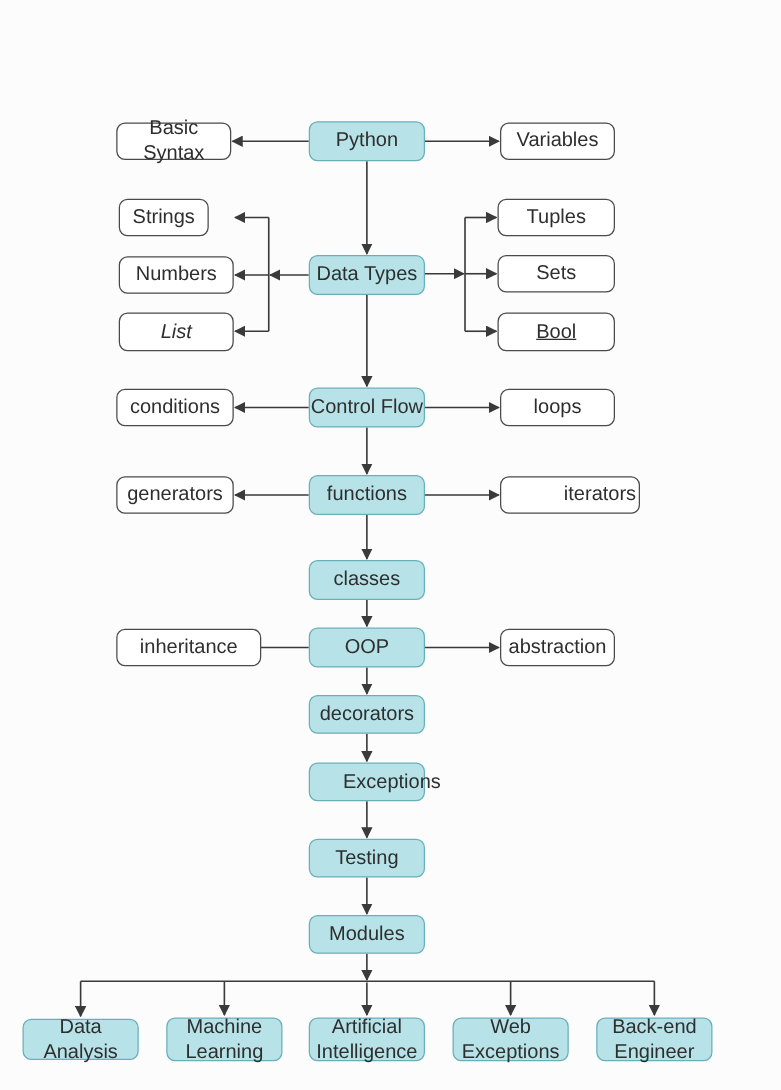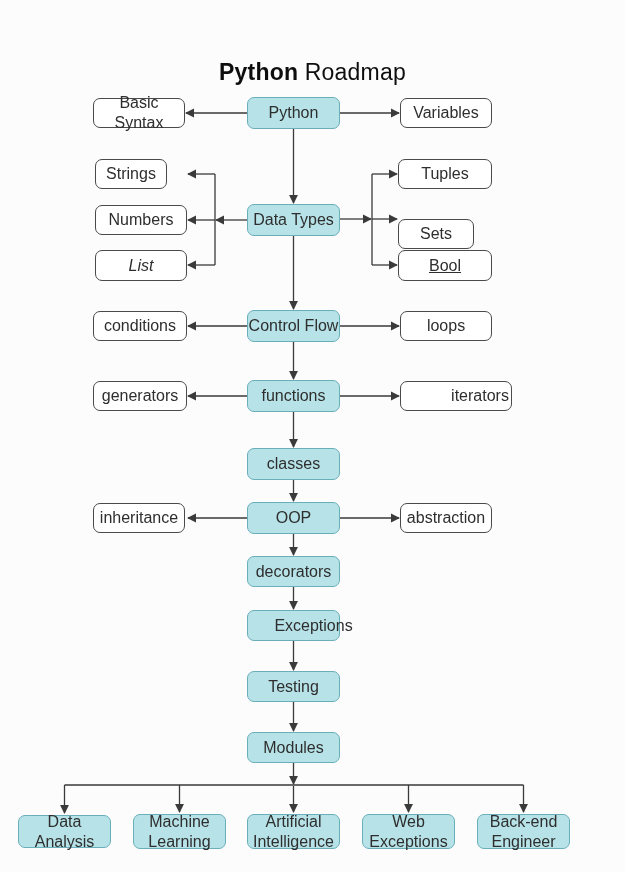--- a/index.html
+++ b/index.html
@@ -32,21 +32,20 @@
   }
   .node.secondary {
     background: var(--white-fill, #ffffff);
     border: 1.3px solid var(--dark-border, #4a4a4a);
   }
 </style>
 </head>
 <body style="--bg: #fcfcfc; --node-fill: #b7e3e8; --node-border: #68afba; --white-fill: #ffffff; --dark-border: #4a4a4a;">
 
 <div id="canvas">
-  <h1 id="title"><span class="t-bold">Python</span> <span class="t-reg">Roadmap</span></h1>
   <svg id="connector-layer" viewBox="0 0 625 872" xmlns="http://www.w3.org/2000/svg">
     <defs>
       <marker id="arrowhead" viewBox="0 0 10 10" refX="9" refY="5" markerWidth="7" markerHeight="7" orient="auto">
         <path d="M0,0 L10,5 L0,10 z" fill="#3a3a3a"></path>
       </marker>
     </defs>
     <g id="edge-group">
         <polyline points="247,113 186,113" fill="none" stroke="#3a3a3a" stroke-width="1.3" marker-end="url(#arrowhead)"></polyline>
         <polyline points="340,113 399,113" fill="none" stroke="#3a3a3a" stroke-width="1.3" marker-end="url(#arrowhead)"></polyline>
         <polyline points="293.5,129 293.5,203" fill="none" stroke="#3a3a3a" stroke-width="1.3" marker-end="url(#arrowhead)"></polyline>
@@ -85,30 +84,30 @@
   </svg>
   <div id="nodes">
       <div class="node secondary" style="left: 93px; top: 98px; width: 92px; height: 30px;">Basic Syntax</div>
       <div class="node primary" style="left: 247px; top: 97px; width: 93px; height: 32px;">Python</div>
       <div class="node secondary" style="left: 400px; top: 98px; width: 92px; height: 30px;">Variables</div>
       <div class="node secondary" style="left: 95px; top: 159px; width: 72px; height: 30px;">Strings</div>
       <div class="node secondary" style="left: 95px; top: 205px; width: 92px; height: 30px;">Numbers</div>
       <div class="node secondary" style="left: 95px; top: 250px; width: 92px; height: 31px; font-style: italic;">List</div>
       <div class="node primary" style="left: 247px; top: 204px; width: 93px; height: 32px;">Data Types</div>
       <div class="node secondary" style="left: 398px; top: 159px; width: 94px; height: 30px;">Tuples</div>
-      <div class="node secondary" style="left: 398px; top: 204px; width: 76px; height: 30px; margin-top: 15px;">Sets</div>
+      <div class="node secondary" style="left: 398px; top: 204px; width: 94px; height: 30px;">Sets</div>
       <div class="node secondary" style="left: 398px; top: 250px; width: 94px; height: 31px; text-decoration: underline;">Bool</div>
       <div class="node secondary" style="left: 93px; top: 311px; width: 94px; height: 30px;">conditions</div>
       <div class="node primary" style="left: 247px; top: 310px; width: 93px; height: 32px;">Control Flow</div>
       <div class="node secondary" style="left: 400px; top: 311px; width: 92px; height: 30px;">loops</div>
       <div class="node secondary" style="left: 93px; top: 381px; width: 94px; height: 30px;">generators</div>
       <div class="node primary" style="left: 247px; top: 380px; width: 93px; height: 32px;">functions</div>
       <div class="node secondary" style="left: 400px; top: 381px; width: 112px; height: 30px; padding-left: 48px;">iterators</div>
       <div class="node primary" style="left: 247px; top: 448px; width: 93px; height: 32px;">classes</div>
-      <div class="node secondary" style="left: 93px; top: 503px; width: 92px; height: 30px;">inheritance</div>
+      <div class="node secondary" style="left: 93px; top: 503px; width: 116px; height: 30px;">inheritance</div>
       <div class="node primary" style="left: 247px; top: 502px; width: 93px; height: 32px;">OOP</div>
       <div class="node secondary" style="left: 400px; top: 503px; width: 92px; height: 30px;">abstraction</div>
       <div class="node primary" style="left: 247px; top: 556px; width: 93px; height: 31px;">decorators</div>
       <div class="node primary" style="left: 247px; top: 610px; width: 93px; height: 31px; padding-left: 40px;">Exceptions</div>
       <div class="node primary" style="left: 247px; top: 671px; width: 93px; height: 31px;">Testing</div>
       <div class="node primary" style="left: 247px; top: 732px; width: 93px; height: 31px;">Modules</div>
       <div class="node primary" style="left: 18px; top: 815px; width: 93px; height: 33px;">Data Analysis</div>
       <div class="node primary" style="left: 133px; top: 814px; width: 93px; height: 35px;">Machine
 Learning</div>
       <div class="node primary" style="left: 247px; top: 814px; width: 93px; height: 35px;">Artificial

